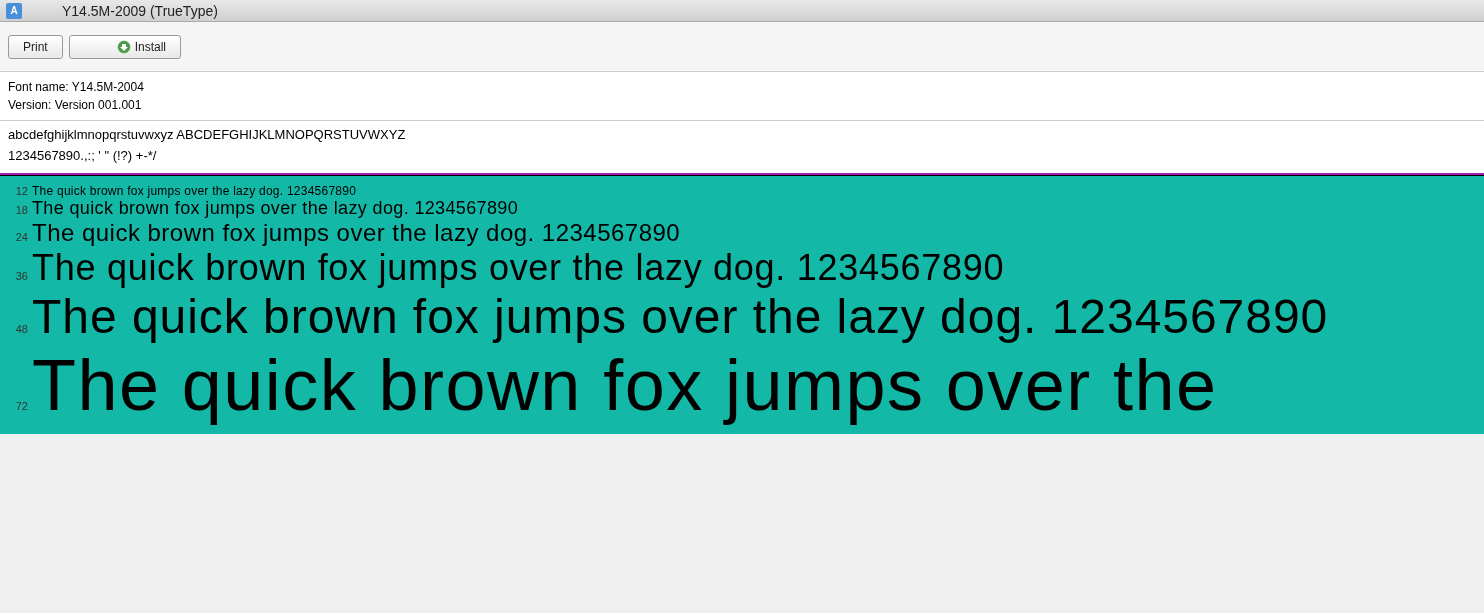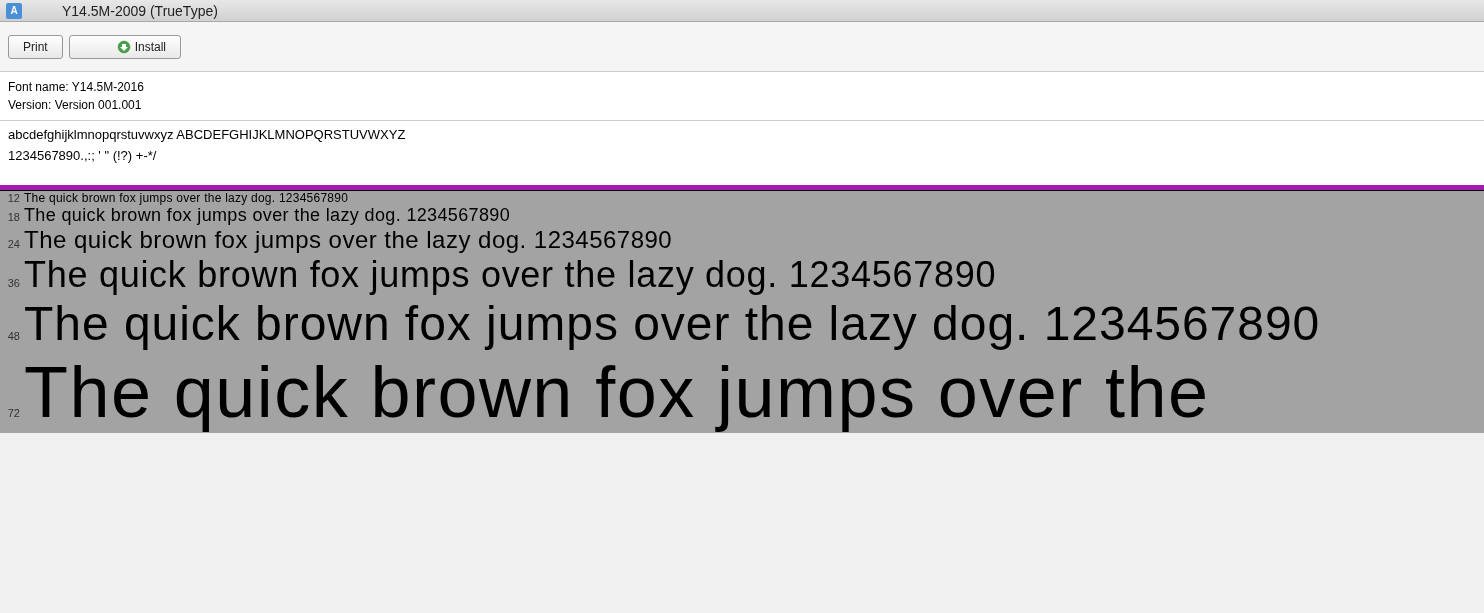--- a/index.html
+++ b/index.html
@@ -78,31 +78,31 @@
       padding: 6px 8px;
       border-bottom: 1px solid #ccc;
       font-size: 12px;
       color: #000;
       line-height: 1.5;
     }
 
     
     .alphabet-section {
       background: #ffffff;
-      padding: 4px 8px 18px 8px;
-      border-bottom: 5px solid #a21caf;
+      padding: 4px 8px 6px 8px;
+      border-bottom: 2px solid #a21caf;
       font-size: 13px;
       color: #000;
       line-height: 1.6;
     }
 
     
     .preview-section {
-      background: #a3a3a3;
-      padding: 0;
+      background: #14b8a6;
+      padding: 8px;
       flex: 1;
     }
 
     .preview-row {
       display: flex;
       align-items: baseline;
       border-bottom: none;
       padding: 0 0 0 0;
       overflow: hidden;
       white-space: nowrap;
@@ -161,21 +161,21 @@
   <button class="toolbar-btn install-btn">
     <svg class="install-icon" viewBox="0 0 14 14" fill="none" xmlns="http://www.w3.org/2000/svg">
       <circle cx="7" cy="7" r="6" fill="#4a9e4a" stroke="#3a8a3a" stroke-width="0.5"></circle>
       <polygon points="5,4 9,4 9,7 11,7 7,11 3,7 5,7" fill="white"></polygon>
     </svg>
     <span>Install</span>
   </button>
 </div>
 
 <div class="info-section">
-  <div>Font name: Y14.5M-2016</div>
+  <div>Font name: Y14.5M-2004</div>
   <div>Version: Version 001.001</div>
 </div>
 
 <div class="alphabet-section">
   <div>abcdefghijklmnopqrstuvwxyz  ABCDEFGHIJKLMNOPQRSTUVWXYZ</div>
   <div>1234567890.,:;  '  "  (!?)  +-*/</div>
 </div>
 
 <hr class="divider-line">
 

